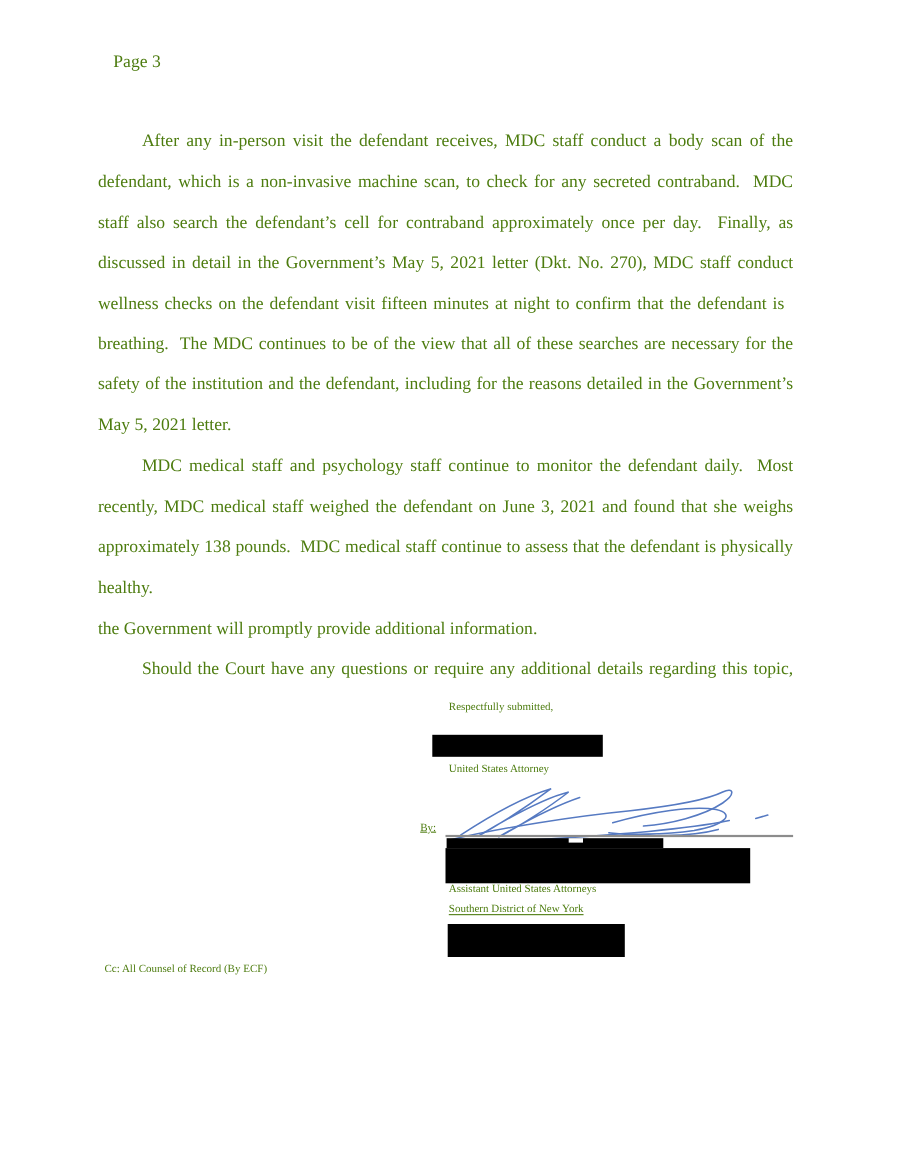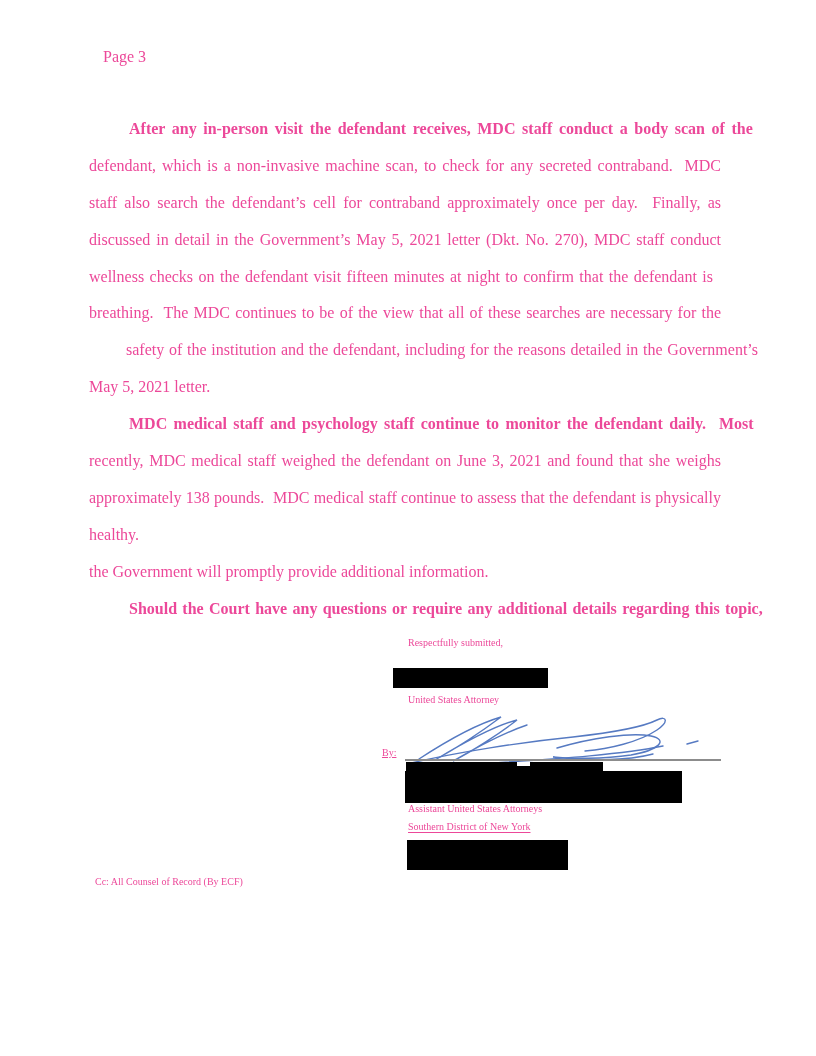--- a/index.html
+++ b/index.html
@@ -1,31 +1,31 @@
 <!DOCTYPE html>
 <html><head>
 <meta charset="utf-8">
 <style>
   html,body{margin:0;padding:0;background:#ffffff;}
   .page{
     position:relative;
     width:816px;height:1056px;
     background:#ffffff;
     font-family:"Liberation Serif","DejaVu Serif",serif;
-    color:#ec4899;
+    color:#4d7c0f;
     overflow:hidden;
   }
   .abs{position:absolute;font-size:10px;line-height:19px;white-space:pre;}
   .pagenum{position:absolute;left:103px;top:47px;font-size:16px;line-height:19px;}
   .body-text{
     position:absolute;left:89px;top:111px;width:632px;
     font-size:16px;
   }
   .line{height:36.9px;line-height:36.9px;white-space:pre;}
-  .line.indent{padding-left:40px;font-weight:bold;}
+  .line.indent{padding-left:40px;}
   .redaction{position:absolute;background:#000000;z-index:3;}
   .bar0{left:393px;top:668px;width:155px;height:20px;}
   .barA{left:406px;top:762px;width:197px;height:9px;}
   .barA .notch{position:absolute;left:111px;top:0;width:13px;height:4px;background:#ffffff;}
   .barB{left:405px;top:771px;width:277px;height:32px;}
   .barC{left:407px;top:840px;width:161px;height:30px;}
   .sigline{position:absolute;left:405px;top:759px;width:316px;height:2px;background:#8c8c8c;z-index:2;}
   .sig-closing{left:408px;top:633px;}
   .sig-title{left:408px;top:690px;}
   .by-label{left:382px;top:743px;text-decoration:underline;}
@@ -41,21 +41,21 @@
 
   <div class="pagenum">Page 3</div>
 
   <div class="body-text" id="body-text">
       <div class="line indent"><span class="t" style="word-spacing: 2.60491px;">After any in-person visit the defendant receives, MDC staff conduct a body scan of the</span></div>
       <div class="line"><span class="t" style="word-spacing: 1.95201px;">defendant, which is a non-invasive machine scan, to check for any secreted contraband.  MDC</span></div>
       <div class="line"><span class="t" style="word-spacing: 3.16853px;">staff also search the defendant’s cell for contraband approximately once per day.  Finally, as</span></div>
       <div class="line"><span class="t" style="word-spacing: 1.89271px;">discussed in detail in the Government’s May 5, 2021 letter (Dkt. No. 270), MDC staff conduct</span></div>
       <div class="line"><span class="t" style="word-spacing: 1.46458px;">wellness checks on the defendant visit fifteen minutes at night to confirm that the defendant is</span></div>
       <div class="line"><span class="t" style="word-spacing: 1.18837px;">breathing.  The MDC continues to be of the view that all of these searches are necessary for the</span></div>
-      <div class="line"><span class="t" style="word-spacing: 0.742188px; margin-left: 37px;">safety of the institution and the defendant, including for the reasons detailed in the Government’s</span></div>
+      <div class="line"><span class="t" style="word-spacing: 0.742188px;">safety of the institution and the defendant, including for the reasons detailed in the Government’s</span></div>
       <div class="line"><span class="t">May 5, 2021 letter.</span></div>
       <div class="line indent"><span class="t" style="word-spacing: 2.38942px;">MDC medical staff and psychology staff continue to monitor the defendant daily.  Most</span></div>
       <div class="line"><span class="t" style="word-spacing: 1.66979px;">recently, MDC medical staff weighed the defendant on June 3, 2021 and found that she weighs</span></div>
       <div class="line"><span class="t" style="word-spacing: 0.315848px; margin-top: 33px;">approximately 138 pounds.  MDC medical staff continue to assess that the defendant is physically</span></div>
       <div class="line"><span class="t">healthy.</span></div>
       <div class="line"><span class="t">the Government will promptly provide additional information.</span></div>
       <div class="line indent"><span class="t" style="word-spacing: 1.30889px;">Should the Court have any questions or require any additional details regarding this topic,</span></div>
     </div>
 
   <div class="abs sig-closing">Respectfully submitted,</div>

